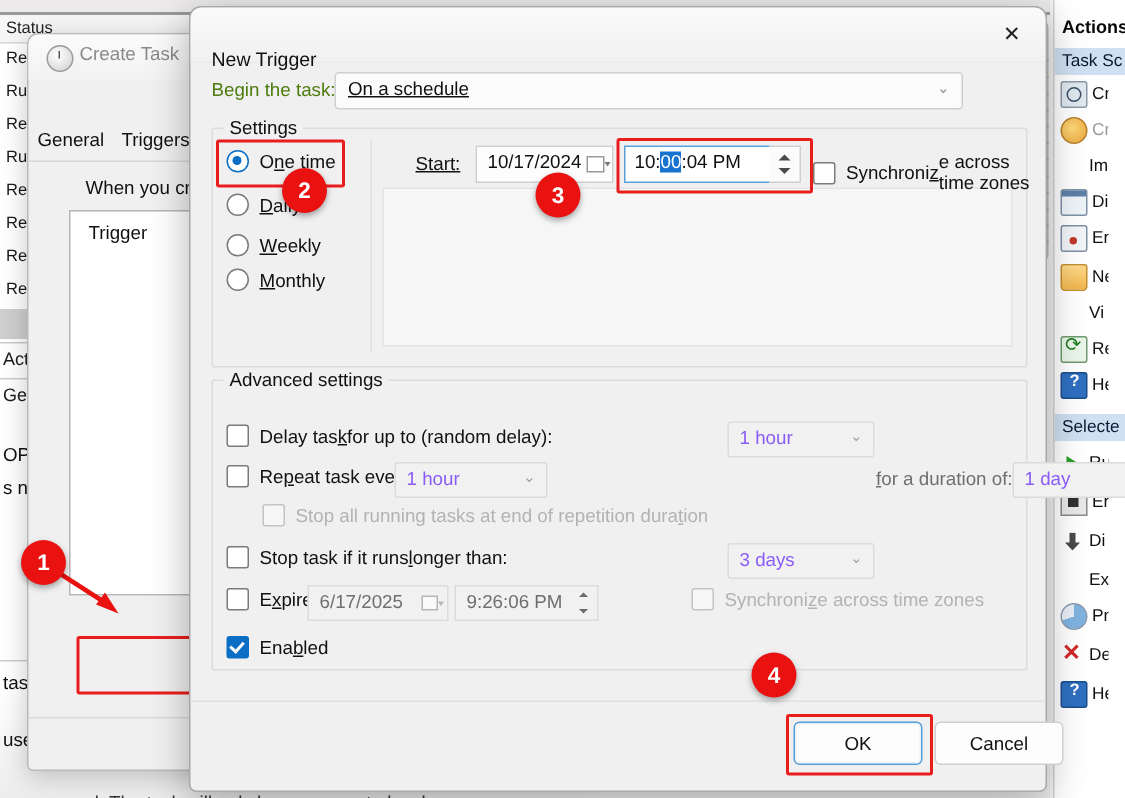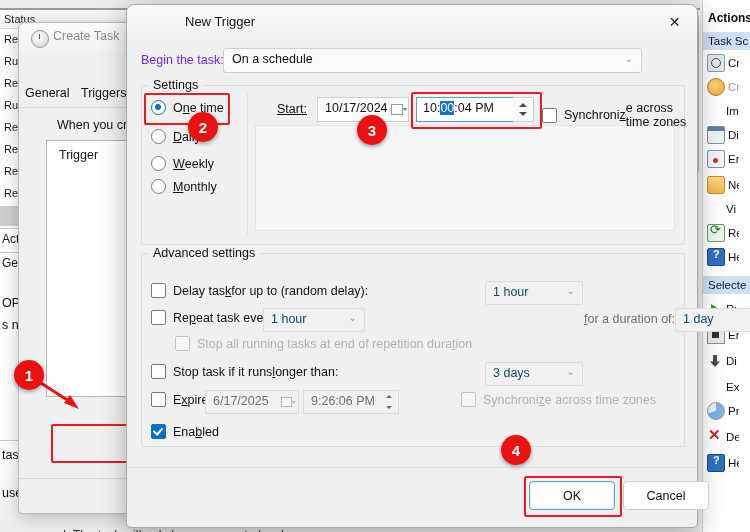--- a/index.html
+++ b/index.html
@@ -111,28 +111,28 @@
 
   
   #dlg{
     position:absolute;left:126px;top:4px;width:570px;height:522px;
     background:#f0f0f0;border:1px solid #a8a8a8;border-radius:8px 8px 5px 5px;
     box-shadow:0 6px 26px rgba(0,0,0,.30);
   }
   #dlg-title{position:absolute;left:0;top:0;width:570px;height:36px;
      background:linear-gradient(180deg,#fafafa,#f1f1f1);border-radius:8px 8px 0 0;
      border-bottom:1px solid #eaeaea;}
-  #dlg-title .t{position:absolute;left:14px;top:9px;font-size:13px;color:#111;margin-left:44px;}
+  #dlg-title .t{position:absolute;left:14px;top:27px;font-size:13px;color:#111;}
   #dlg-close{position:absolute;right:0;top:0;width:45px;height:33px;border-radius:0 8px 0 0;
      display:flex;align-items:center;justify-content:center;font-size:14px;color:#222;}
   
-  .lbl-begin{position:absolute;left:14px;top:48px;font-size:12.5px;color:#6d28d9;}
+  .lbl-begin{position:absolute;left:14px;top:48px;font-size:12.5px;color:#4d7c0f;}
   #combo-begin{position:absolute;left:96px;top:43px;width:417px;height:23px;background:#fbfbfb;
      border:1px solid #cfcfcf;border-radius:3px;}
-  #combo-begin .v{position:absolute;left:8px;top:3px;font-size:12.5px;color:#111;}
+  #combo-begin .v{position:absolute;left:8px;top:3px;font-size:12.5px;color:#111;text-decoration:underline;}
   #combo-begin .ar{position:absolute;right:8px;top:4px;font-size:10px;color:#8a8a8a;}
 
   
   .grp-label{position:absolute;font-size:12.5px;color:#111;background:#f0f0f0;padding:0 4px;z-index:3;}
   #grp-settings{position:absolute;left:14px;top:80px;width:542px;height:158px;
      border:1px solid #dcdcdc;border-radius:2px;}
   .grp-inner-sep{position:absolute;left:120px;top:88px;width:1px;height:142px;background:#e2e2e2;}
 
   .radio-row{position:absolute;left:24px;display:flex;align-items:center;font-size:12.5px;color:#111;}
   .radio{width:13px;height:13px;border-radius:50%;border:1px solid #7a7a7a;background:#fff;
@@ -170,21 +170,21 @@
 
   
   #settings-panel{position:absolute;left:128px;top:120px;width:418px;height:104px;background:#f6f6f6;border:1px solid #e4e4e4;}
 
   
   #grp-adv{position:absolute;left:14px;top:248px;width:542px;height:192px;border:1px solid #dcdcdc;border-radius:2px;}
 
   .dd{position:absolute;background:#f1f1f1;border:1px solid #dcdcdc;border-radius:2px;height:22px;}
   .dd .v{position:absolute;left:7px;top:3px;font-size:12.5px;color:#1a1a1a;}
   .dd .ar{position:absolute;right:7px;top:3px;font-size:10px;color:#a0a0a0;}
-  .dd.dim .v{color:#0c4a6e;}
+  .dd.dim .v{color:#8b5cf6;}
 
   .sm{position:absolute;background:#f1f1f1;border:1px solid #dcdcdc;height:22px;}
   .sm .v{position:absolute;left:7px;top:3px;font-size:12.5px;color:#6f6f6f;}
   .sm .cal{position:absolute;right:6px;top:6px;width:9px;height:8px;border:1px solid #b5b5b5;background:#fafafa;}
   .sm .cal:after{content:"";position:absolute;left:10px;top:3px;border-top:3px solid #b5b5b5;border-left:2.5px solid transparent;border-right:2.5px solid transparent;}
   .spin2{position:absolute;width:17px;height:22px;background:#f1f1f1;border:1px solid #dcdcdc;border-left:none;}
   .spin2 .up{position:absolute;left:5px;top:4px;border-bottom:3.5px solid #6a6a6a;border-left:3.5px solid transparent;border-right:3.5px solid transparent;}
   .spin2 .dn{position:absolute;left:5px;bottom:4px;border-top:3.5px solid #6a6a6a;border-left:3.5px solid transparent;border-right:3.5px solid transparent;}
 
   

